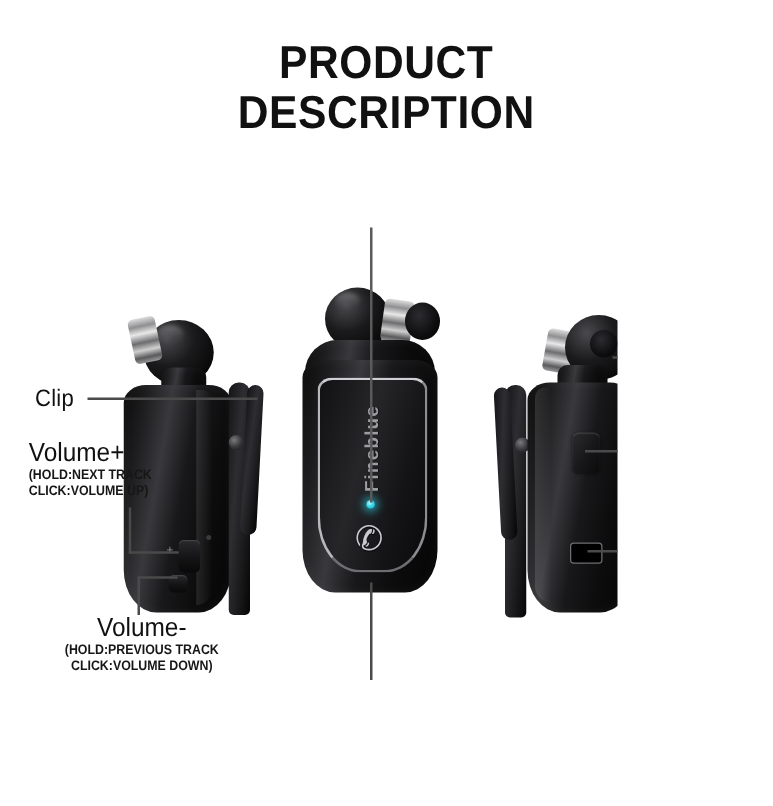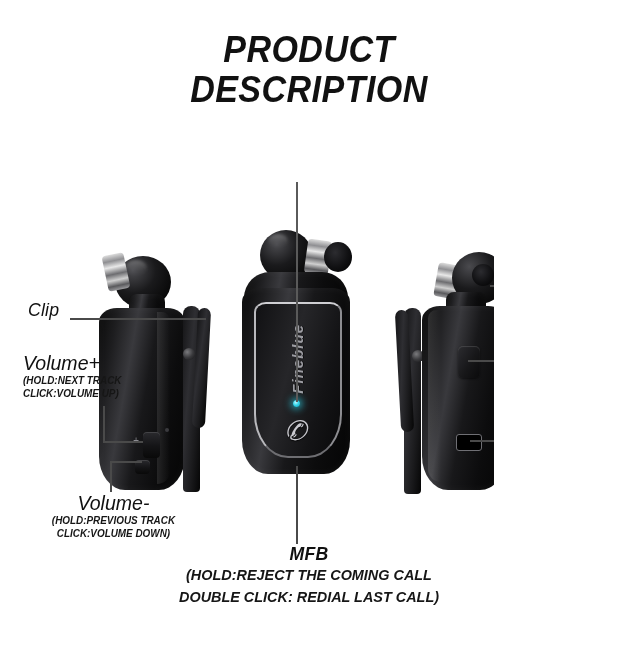--- a/index.html
+++ b/index.html
@@ -8,21 +8,20 @@
     background: #ffffff;
   }
   #page {
     position: relative;
     width: 494px;
     height: 645px;
     background: #ffffff;
     overflow: hidden;
     font-family: "Liberation Sans", sans-serif;
     color: #0d0d0d;
-    font-style: italic;
   }
 
   
   .title-block {
     position: absolute;
     left: 0;
     top: 30px;
     width: 618px;
     text-align: center;
     line-height: 1.08;
@@ -60,21 +59,21 @@
     font-weight: 700;
     line-height: 1.18;
     transform: scaleX(0.9);
     transform-origin: left center;
     color: #161616;
   }
 
   .lbl-indicator { left: 219px; top: 152px; }
   .lbl-indicator .main { font-size: 19px; letter-spacing: 0.2px; }
 
-  .lbl-clip { left: 28px; top: 300px; }
+  .lbl-clip { left: 28px; top: 310px; }
   .lbl-clip .main { font-size: 19px; font-weight: 400; letter-spacing: 0.2px; }
 
   .lbl-volup { left: 23px; top: 352px; }
   .lbl-volup .main { font-size: 21px; font-weight: 400; }
   .lbl-volup .sub { font-size: 11px; }
 
   .lbl-voldown { left: 45px; top: 492px; text-align: center; }
   .lbl-voldown .main { font-size: 21px; font-weight: 400; transform: scaleX(0.93); transform-origin: center center; }
   .lbl-voldown .sub { font-size: 11px; transform: scaleX(0.9); transform-origin: center center; }
 
@@ -323,19 +322,14 @@
     <span class="sub">(HOLD:PREVIOUS TRACK</span>
     <span class="sub">CLICK:VOLUME DOWN)</span>
   </div>
 
   <div class="label lbl-earphone">
     <span class="main">EARPHONE</span>
   </div>
 
 
 
-  <div class="label lbl-mfb center">
-    <span class="main">MFB</span>
-    <span class="sub">(HOLD:REJECT THE COMING CALL</span>
-    <span class="sub">DOUBLE CLICK: REDIAL LAST CALL)</span>
-  </div>
 
 </div>
 
 </body></html>

